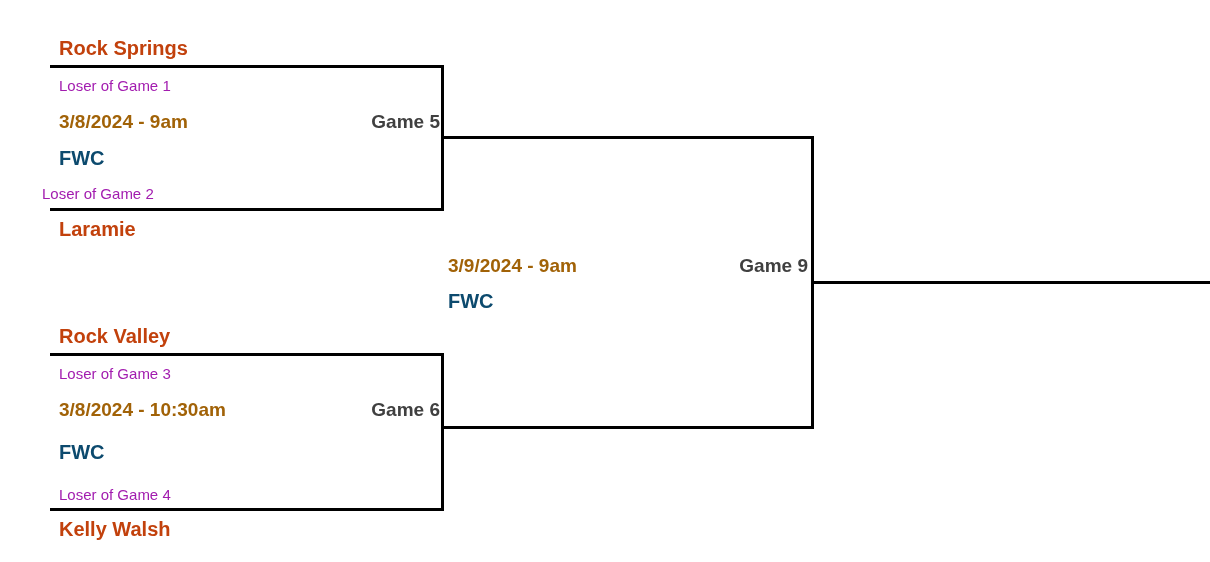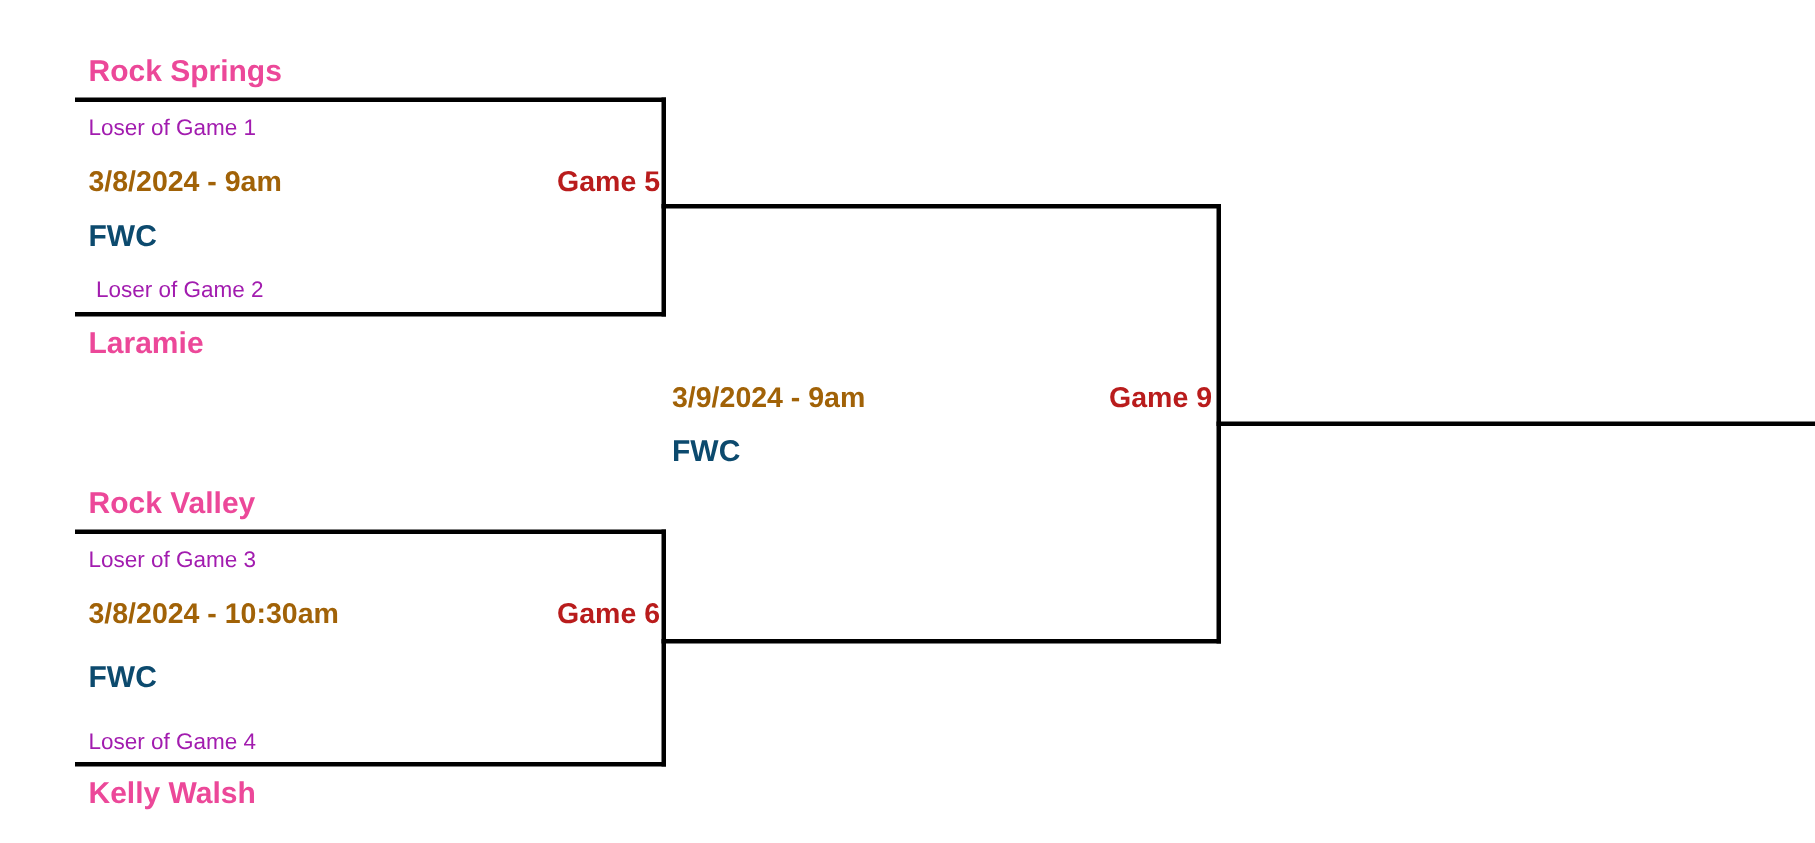--- a/index.html
+++ b/index.html
@@ -17,41 +17,41 @@
     overflow: hidden;
   }
   .txt {
     position: absolute;
     white-space: nowrap;
     line-height: 1;
   }
   .team {
     font-size: 20px;
     font-weight: bold;
-    color: #ec4899;
+    color: #c2410c;
   }
   .seed {
     font-size: 15px;
     font-weight: normal;
     color: #a21caf;
   }
   .datetime {
     font-size: 19px;
     font-weight: bold;
     color: #a16207;
   }
   .venue {
     font-size: 20px;
     font-weight: bold;
     color: #0c4a6e;
   }
   .gamelabel {
     font-size: 19px;
     font-weight: bold;
-    color: #b91c1c;
+    color: #404040;
     text-align: right;
   }
   .hline {
     position: absolute;
     background: #000000;
     height: 3px;
   }
   .vline {
     position: absolute;
     background: #000000;
@@ -68,21 +68,21 @@
   <div class="hline" style="left:50px; top:65px; width:394px;"></div>
 
   <div class="txt seed" style="left:59px; top:78px;">Loser of Game 1</div>
 
   <div class="txt datetime" style="left:59px; top:112px;">3/8/2024 - 9am</div>
 
   <div class="txt gamelabel" style="left:280px; top:112px; width:160px;">Game 5</div>
 
   <div class="txt venue" style="left:59px; top:148px;">FWC</div>
 
-  <div class="txt seed" style="left:64px; top:186px;">Loser of Game 2</div>
+  <div class="txt seed" style="left:42px; top:186px;">Loser of Game 2</div>
 
   <div class="hline" style="left:50px; top:208px; width:394px;"></div>
 
   <div class="vline" style="left:441px; top:65px; height:146px;"></div>
 
   <div class="txt team" style="left:59px; top:219px;">Laramie</div>
 
   <div class="hline" style="left:441px; top:136px; width:373px;"></div>
 
   <div class="txt team" style="left:59px; top:326px;">Rock Valley</div>

